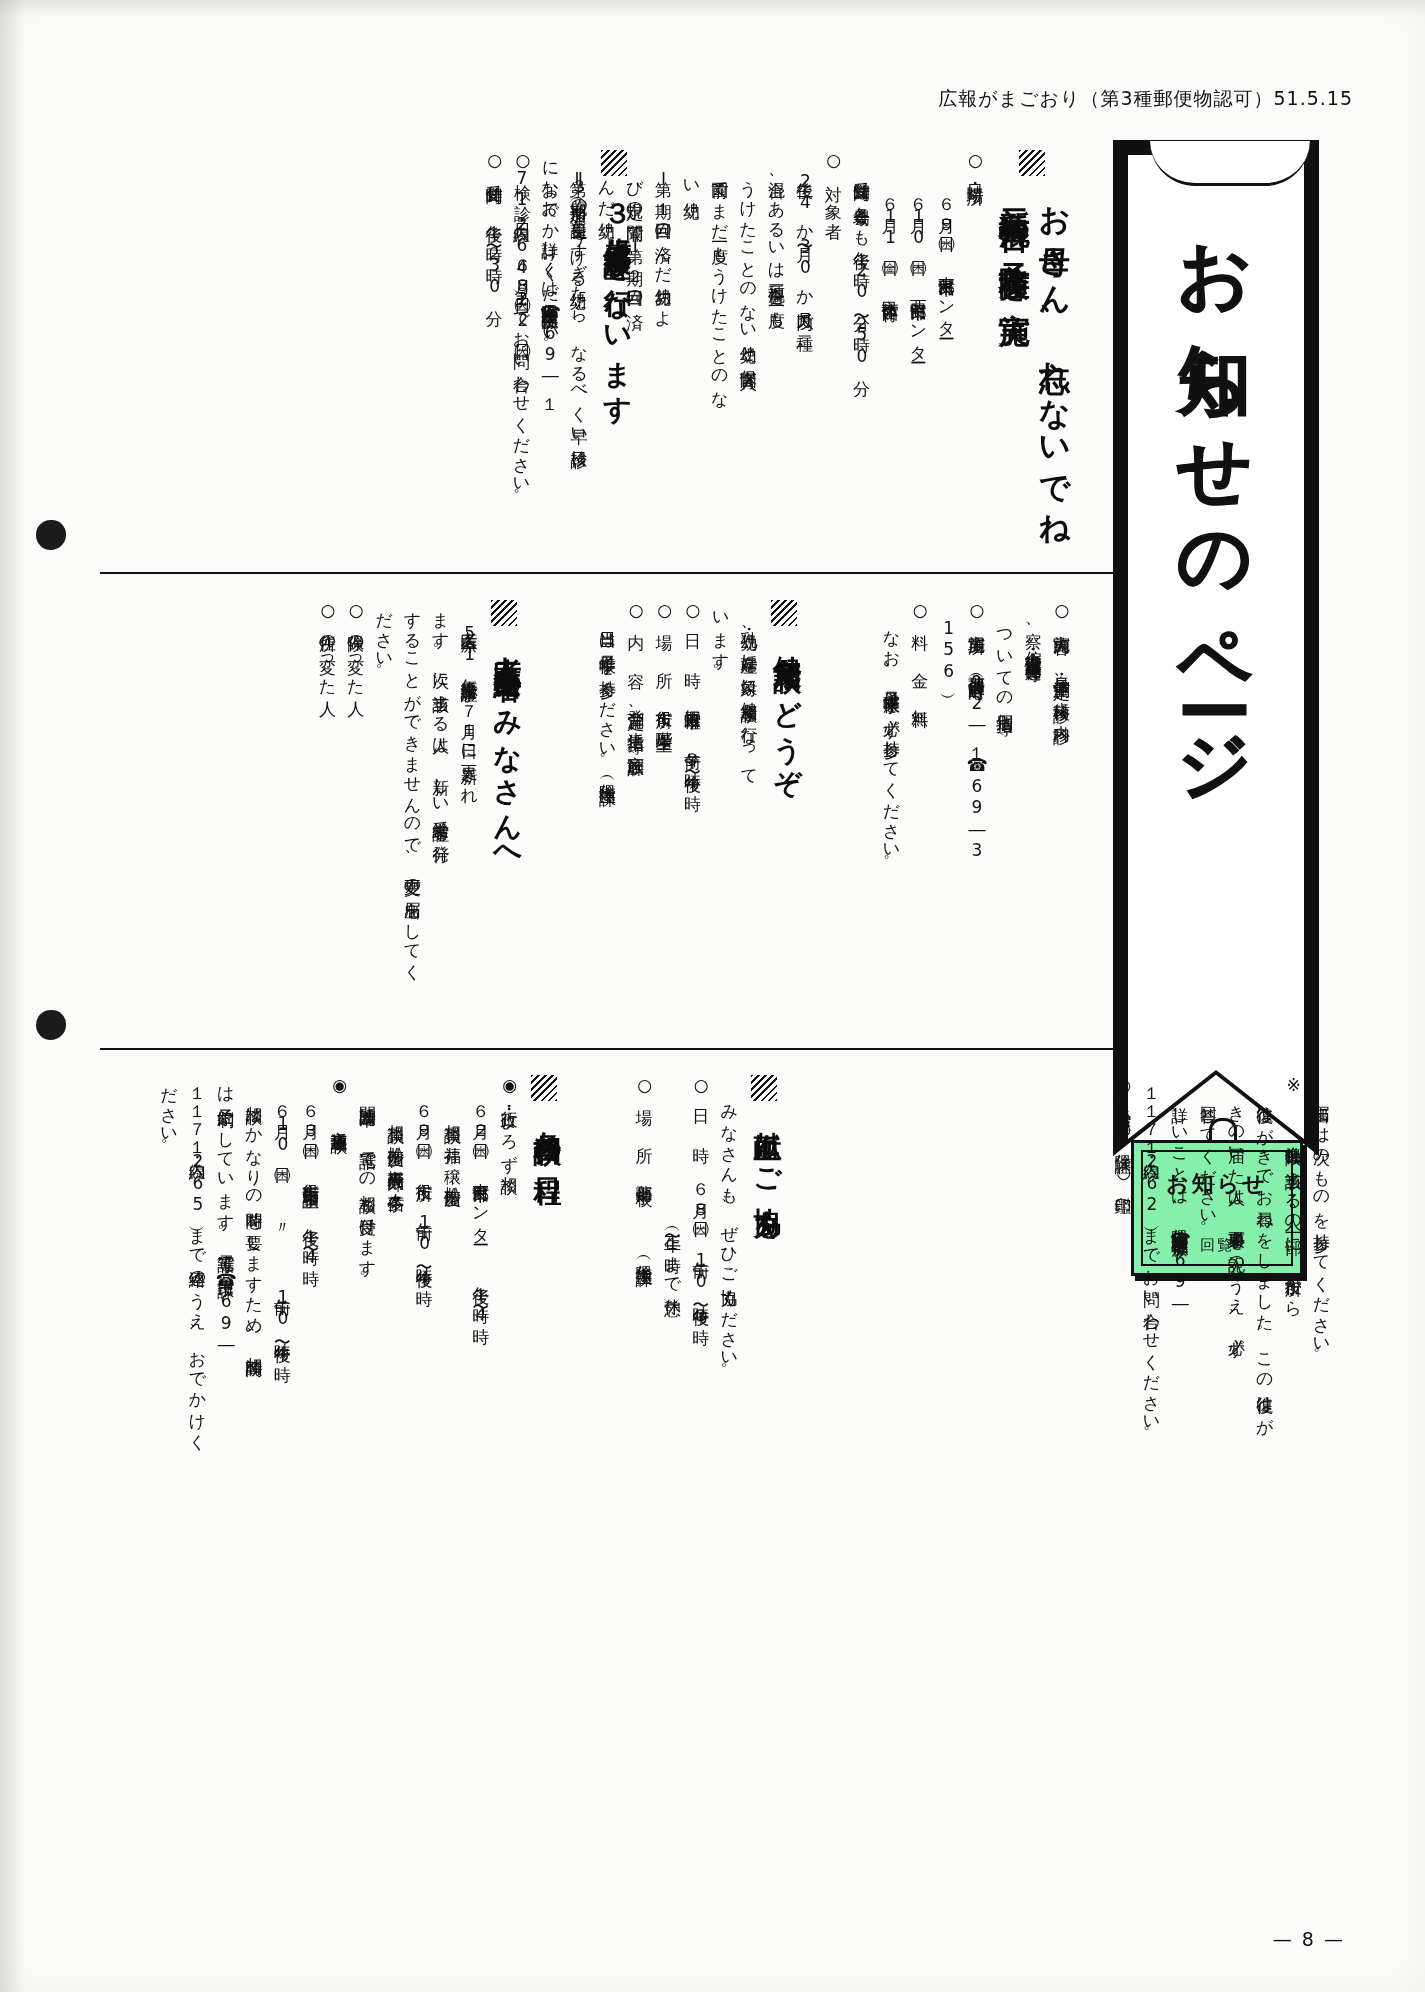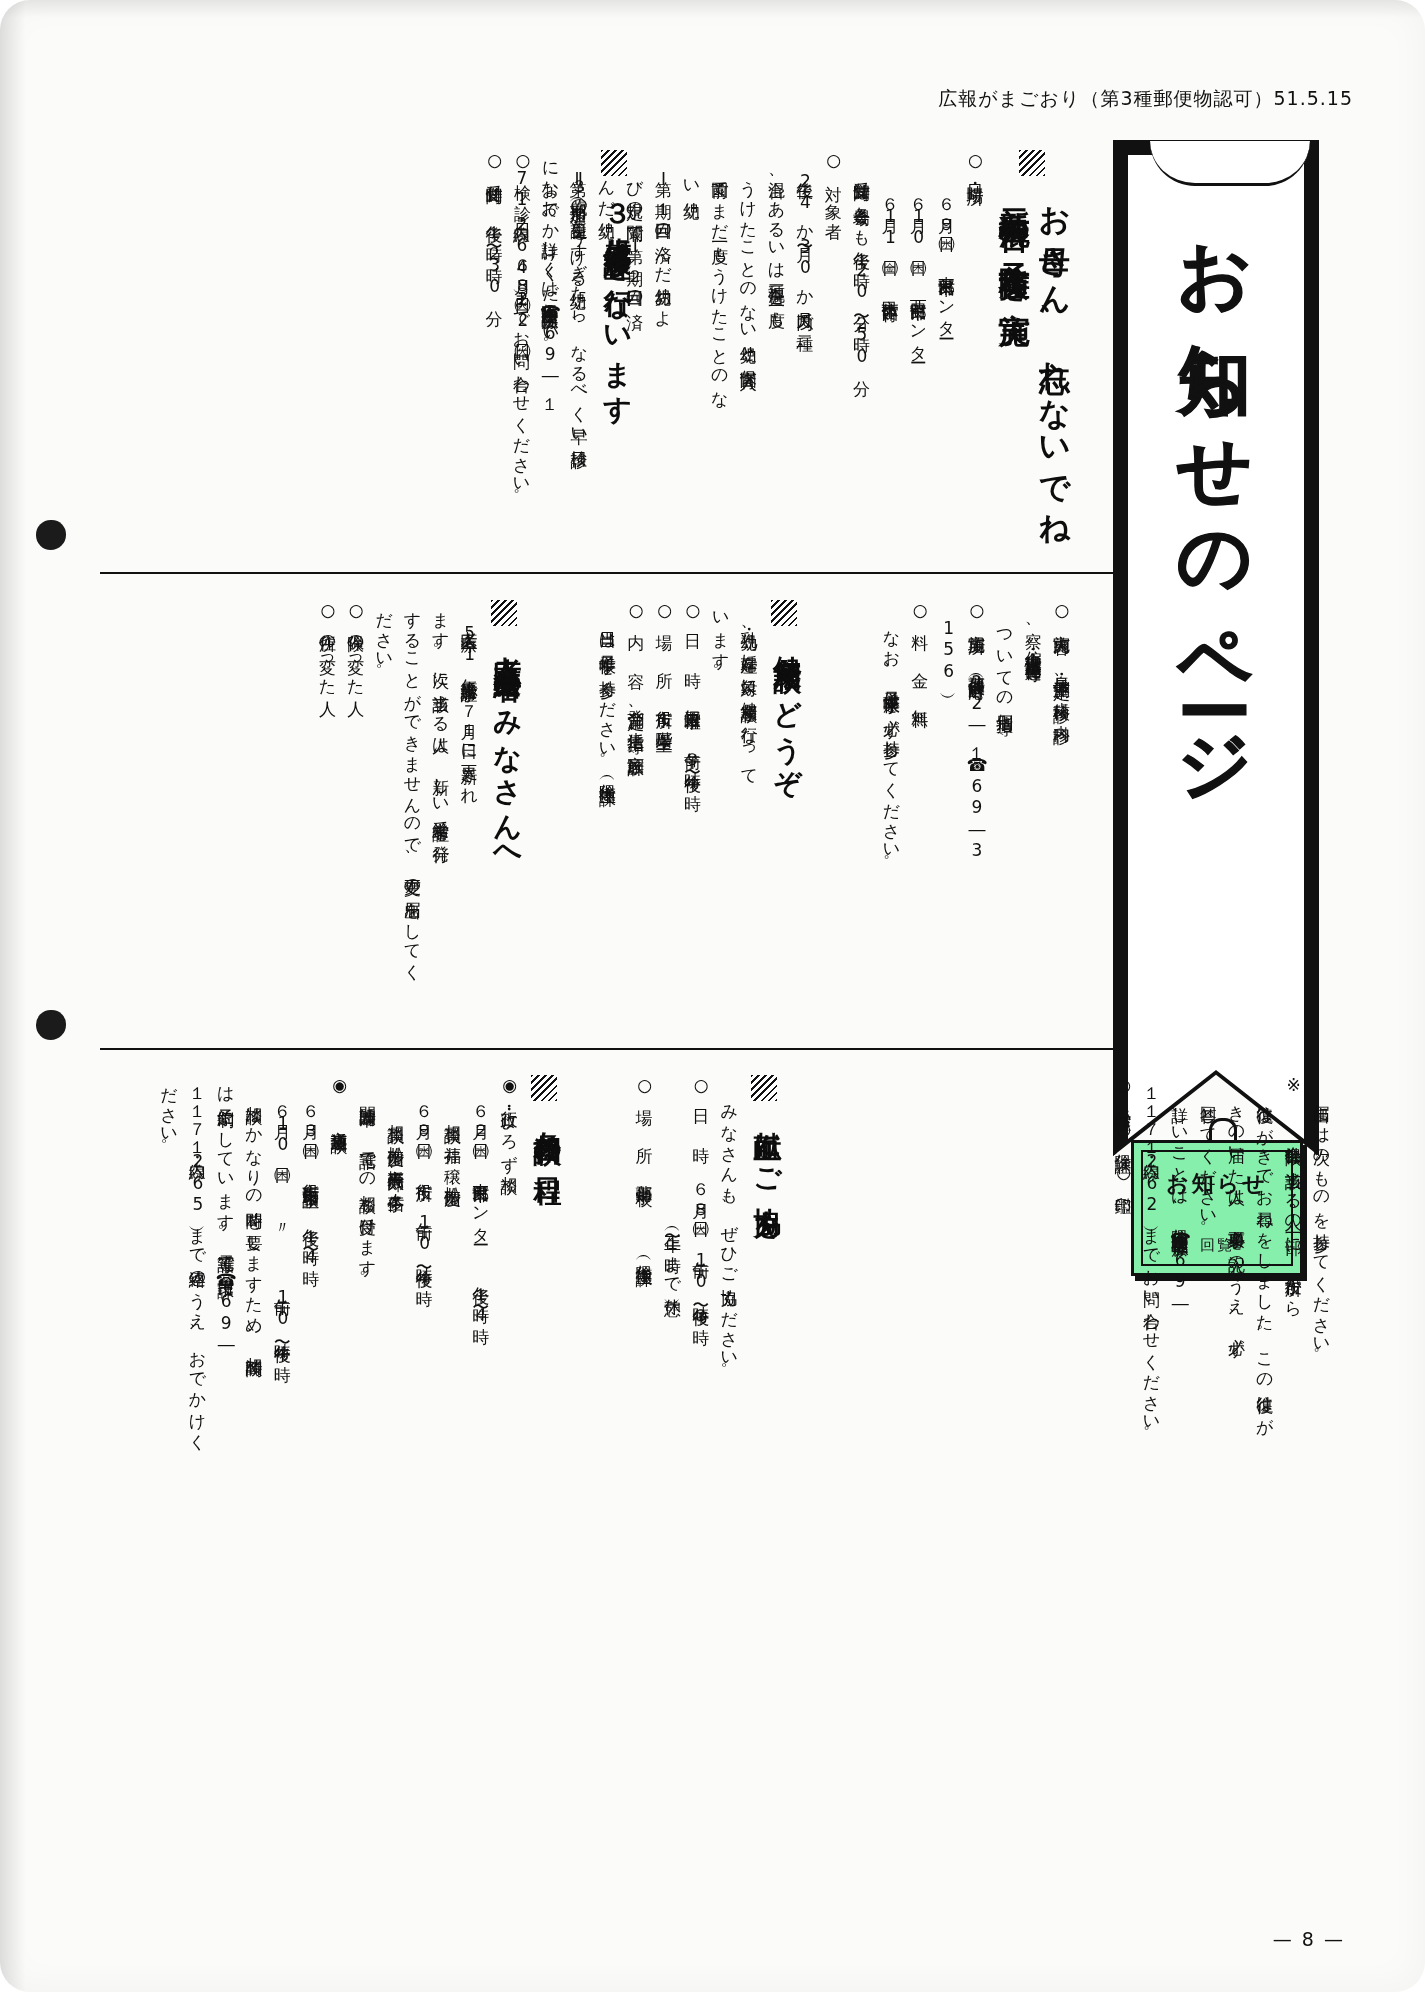--- a/index.html
+++ b/index.html
@@ -9,21 +9,20 @@
   }
   body {
     font-family: "DejaVu Sans", "Liberation Sans", sans-serif;
   }
   .page {
     position: relative;
     width: 1425px;
     height: 1992px;
     background: #fbfbf9;
     overflow: hidden;
-    border-radius: 30px;
   }
   
   .page::after {
     content: "";
     position: absolute;
     inset: 0;
     box-shadow: inset 0 0 40px rgba(0,0,0,0.045);
     pointer-events: none;
   }
   .scan-edge-left {

